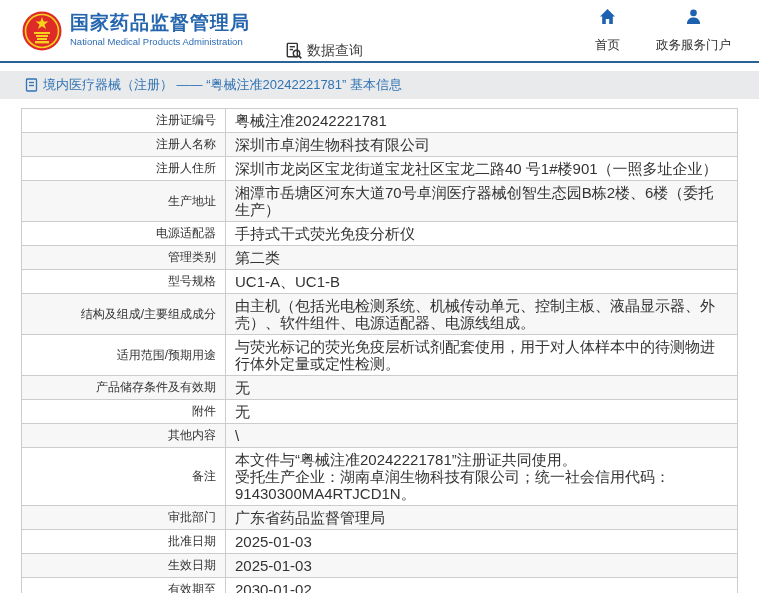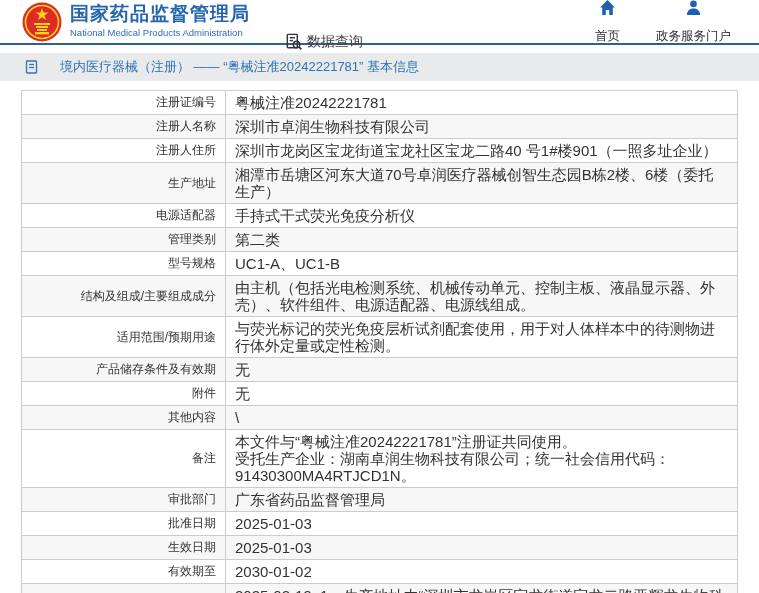--- a/index.html
+++ b/index.html
@@ -1,37 +1,37 @@
 <!DOCTYPE html>
 <html><head>
 <meta charset="utf-8">
 <style>
   * { margin:0; padding:0; box-sizing:border-box; }
   html,body { width:759px; height:593px; overflow:hidden; background:#fff;
     font-family:"Liberation Sans","DejaVu Sans",sans-serif; }
 
   
-  .header { height:45px; display:flex; align-items:center; padding-left:22px;
+  .header { height:63px; display:flex; align-items:center; padding-left:22px;
     border-bottom:2px solid #2a6295; background:#fff; }
   .logo-area { display:flex; align-items:center; gap:8px; }
   .emblem { width:40px; height:40px; flex:0 0 auto; }
   .title-block { line-height:1.1; }
   .title-cn { color:#2565ae; font-size:19px; font-weight:bold; letter-spacing:1px; }
   .title-en { color:#2e6db4; font-size:9.5px; margin-top:3px; }
   .data-query { display:flex; align-items:center; gap:4px; margin-left:34px;
     color:#404040; font-size:14px; cursor:pointer;margin-top:40px; }
   .nav { margin-left:auto; display:flex; gap:36px; padding-right:28px; }
   .nav-item { display:flex; flex-direction:column; align-items:center; gap:12px;
     font-size:12.5px; color:#333; cursor:pointer; }
   .nav-item svg { width:17px; height:17px; }
 
   
   .crumb-gap { height:8px; background:#fff; }
   .breadcrumb { height:28px; background:#e9eaec; display:flex; align-items:center;
-    padding-left:25px; gap:22px; color:#3173b3; font-size:13px; }
+    padding-left:25px; gap:5px; color:#3173b3; font-size:13px; }
 
   
   .tbl-wrap { margin:9px 21px 0 21px; border:1px solid #ccc; border-bottom:none; }
   .row { display:flex; border-bottom:1px solid #ccc; background:#fff; }
   .row:nth-child(even) { background:#f7f7f7; }
   .cell-label { width:204px; flex:0 0 aupx; flex:0 0 204px; text-align:right;
     padding:3px 9px 3px 4px; font-size:12px; color:#333; line-height:17px;
     border-right:1px solid #ccc; display:flex; justify-content:flex-end;
     align-items:center; gap:3px; }
   .cell-value { flex:1; padding:3px 10px 3px 9px; font-size:15px; color:#333;

